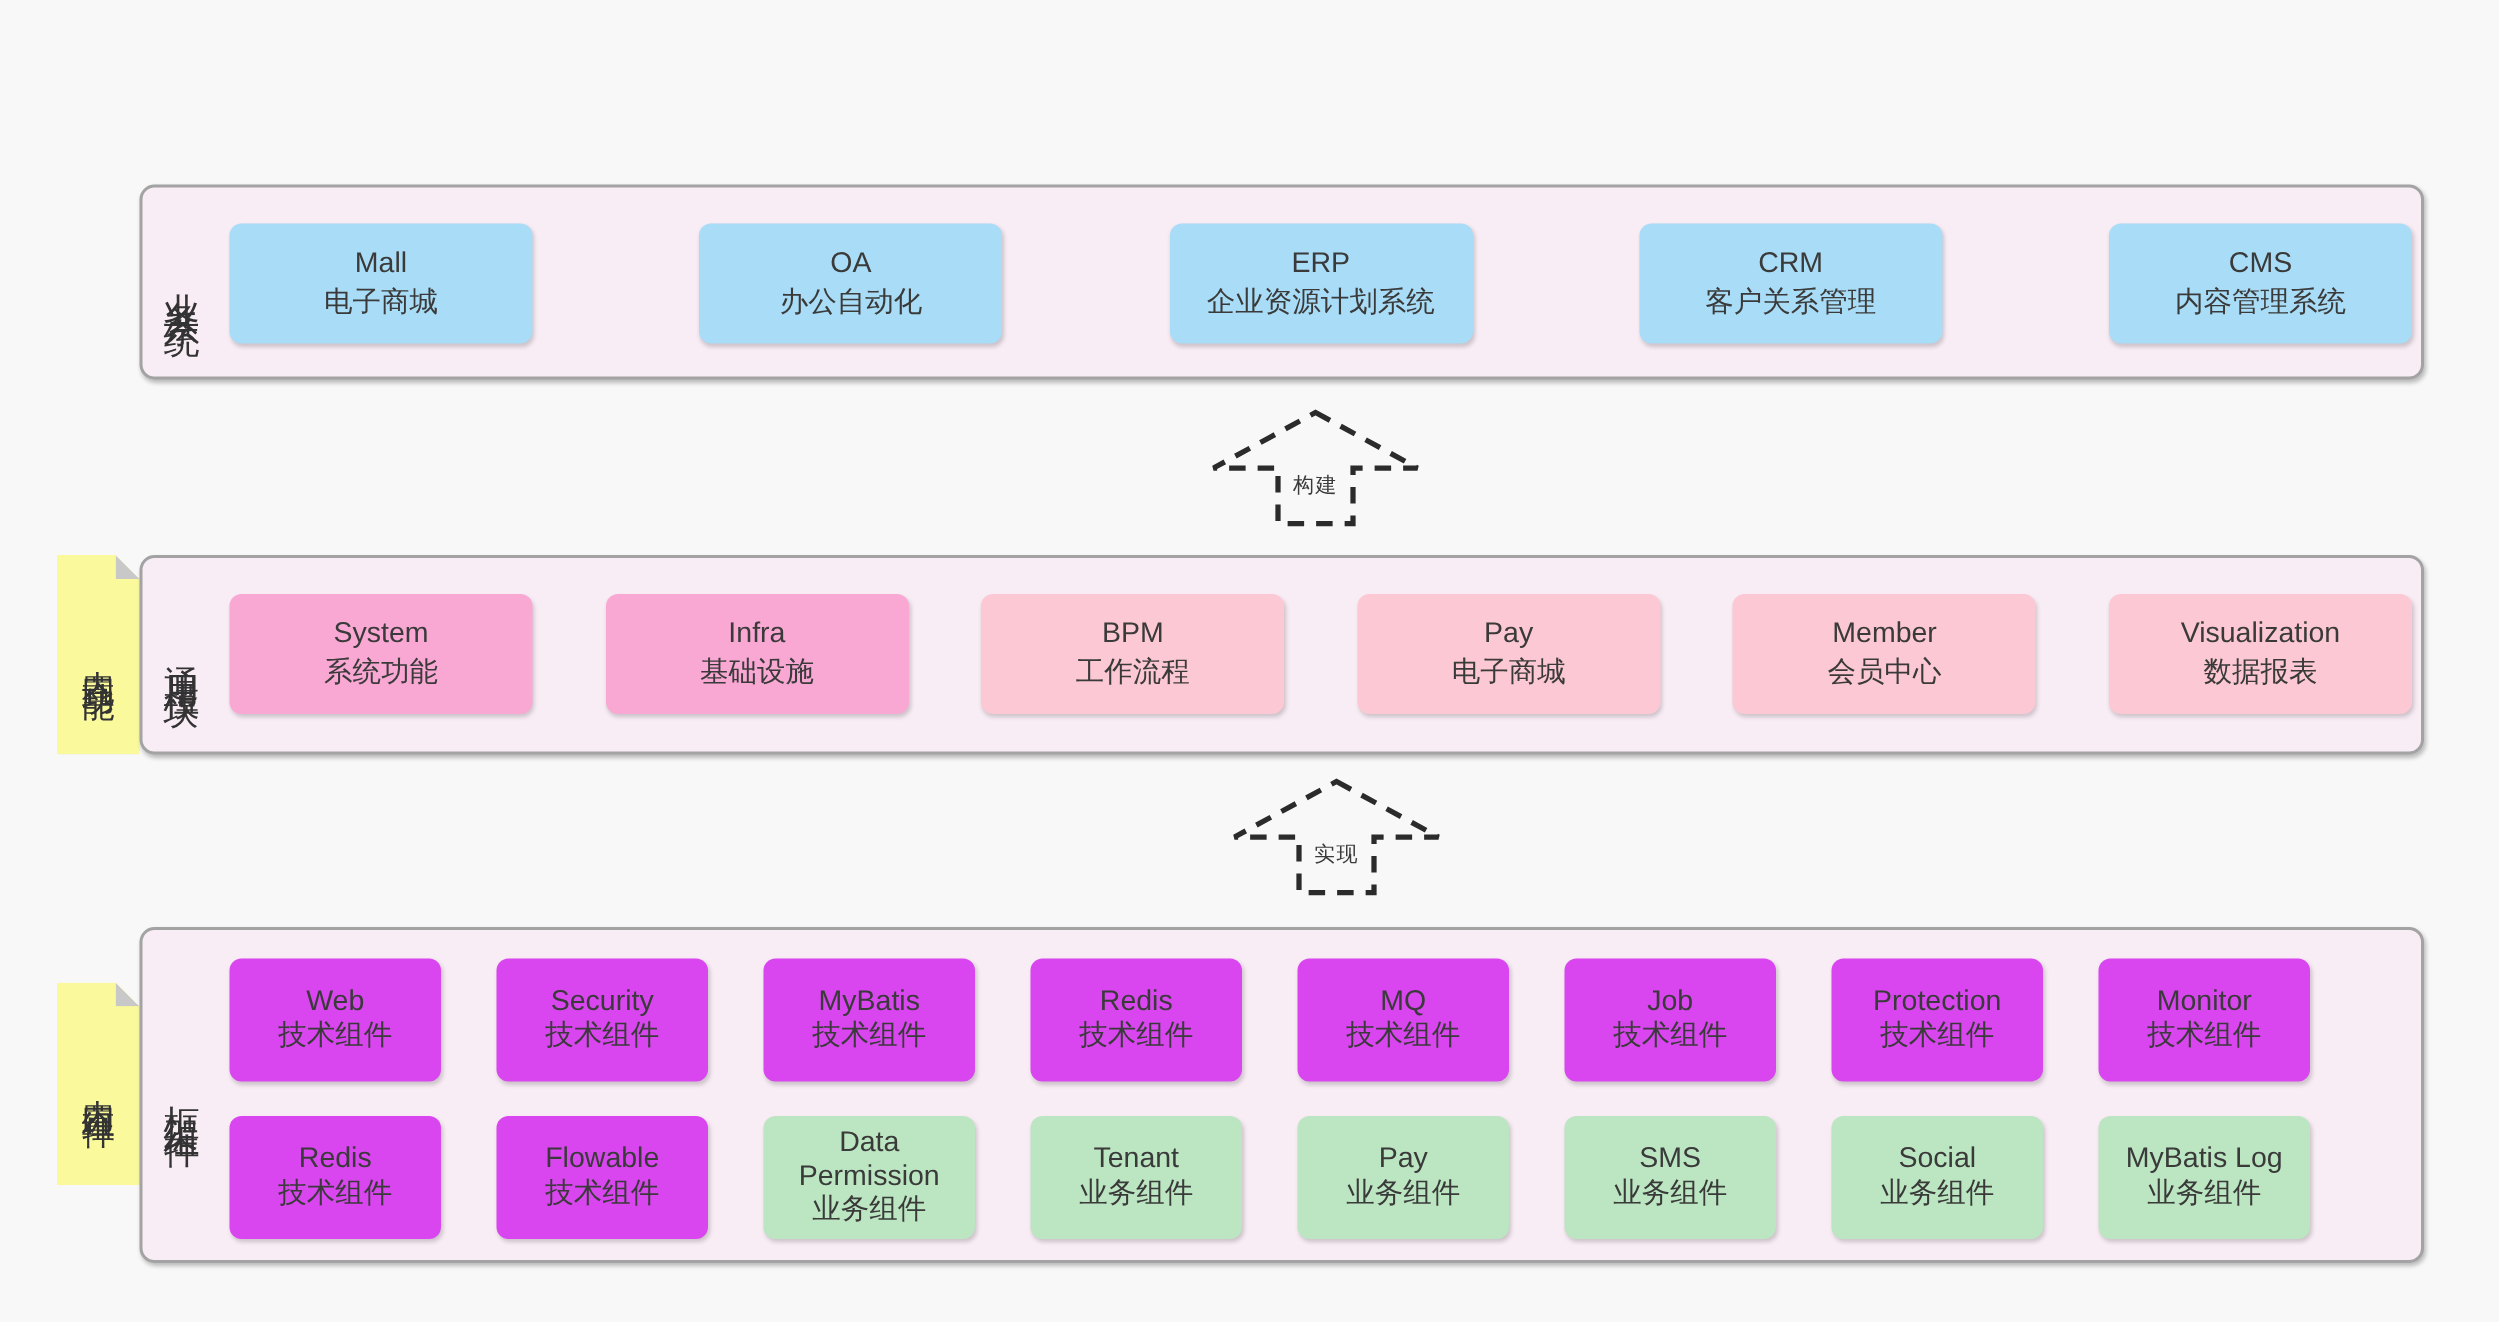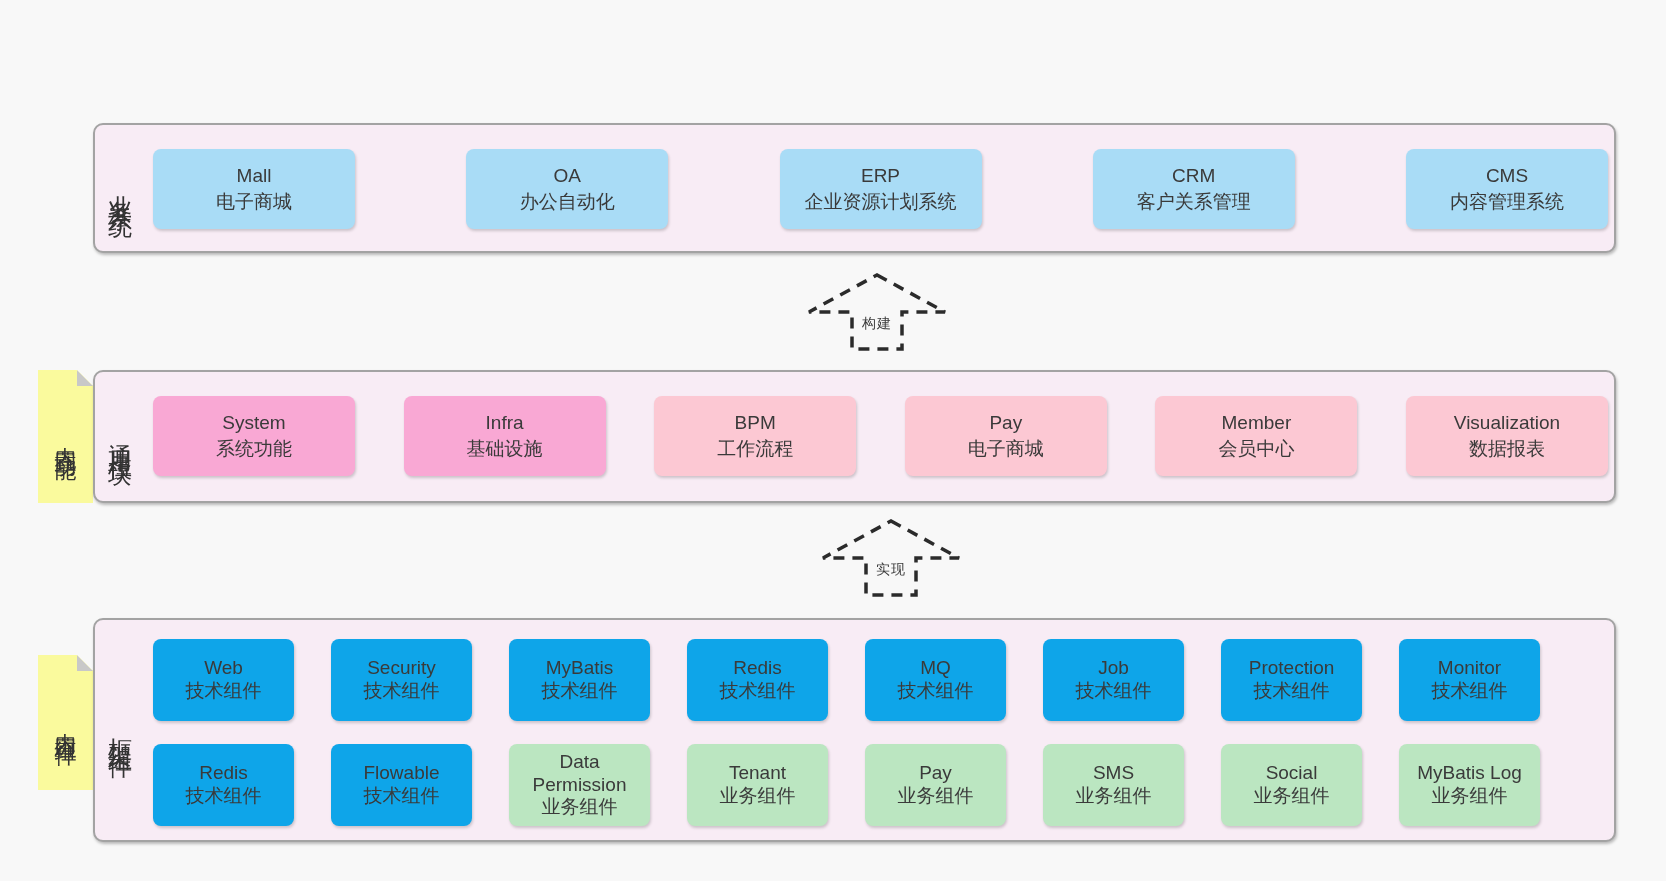--- a/index.html
+++ b/index.html
@@ -38,21 +38,21 @@
     display:flex;flex-direction:column;align-items:center;justify-content:center;
     text-align:center;font-size:19px;line-height:1.38;color:#3a3a3a;
     box-shadow:1px 2px 3px rgba(0,0,0,.18);
     box-sizing:border-box;padding:2px 4px;
   }
   .layer-1 .box,.layer-2 .box{width:202px;height:80px;}
   .layer-3 .box{width:141px;height:82px;line-height:1.2;}
   .blue{background:#a9dcf6;}
   .red{background:#f9a8d4;}
   .pink{background:#fcc8d3;}
-  .green{background:#0ea5e9;}
+  .green{background:#d946ef;}
   .green-light{background:#bbe6c1;}
   .note{
     position:absolute;left:38px;width:55px;
     background:#fafa9d;
     clip-path:polygon(0 0,calc(100% - 16px) 0,100% 16px,100% 100%,0 100%);
     display:flex;align-items:center;justify-content:center;
     writing-mode:vertical-rl;text-orientation:upright;
     font-size:22px;letter-spacing:4px;color:#333;
     box-shadow:1px 1px 2px rgba(0,0,0,.15);
   }

